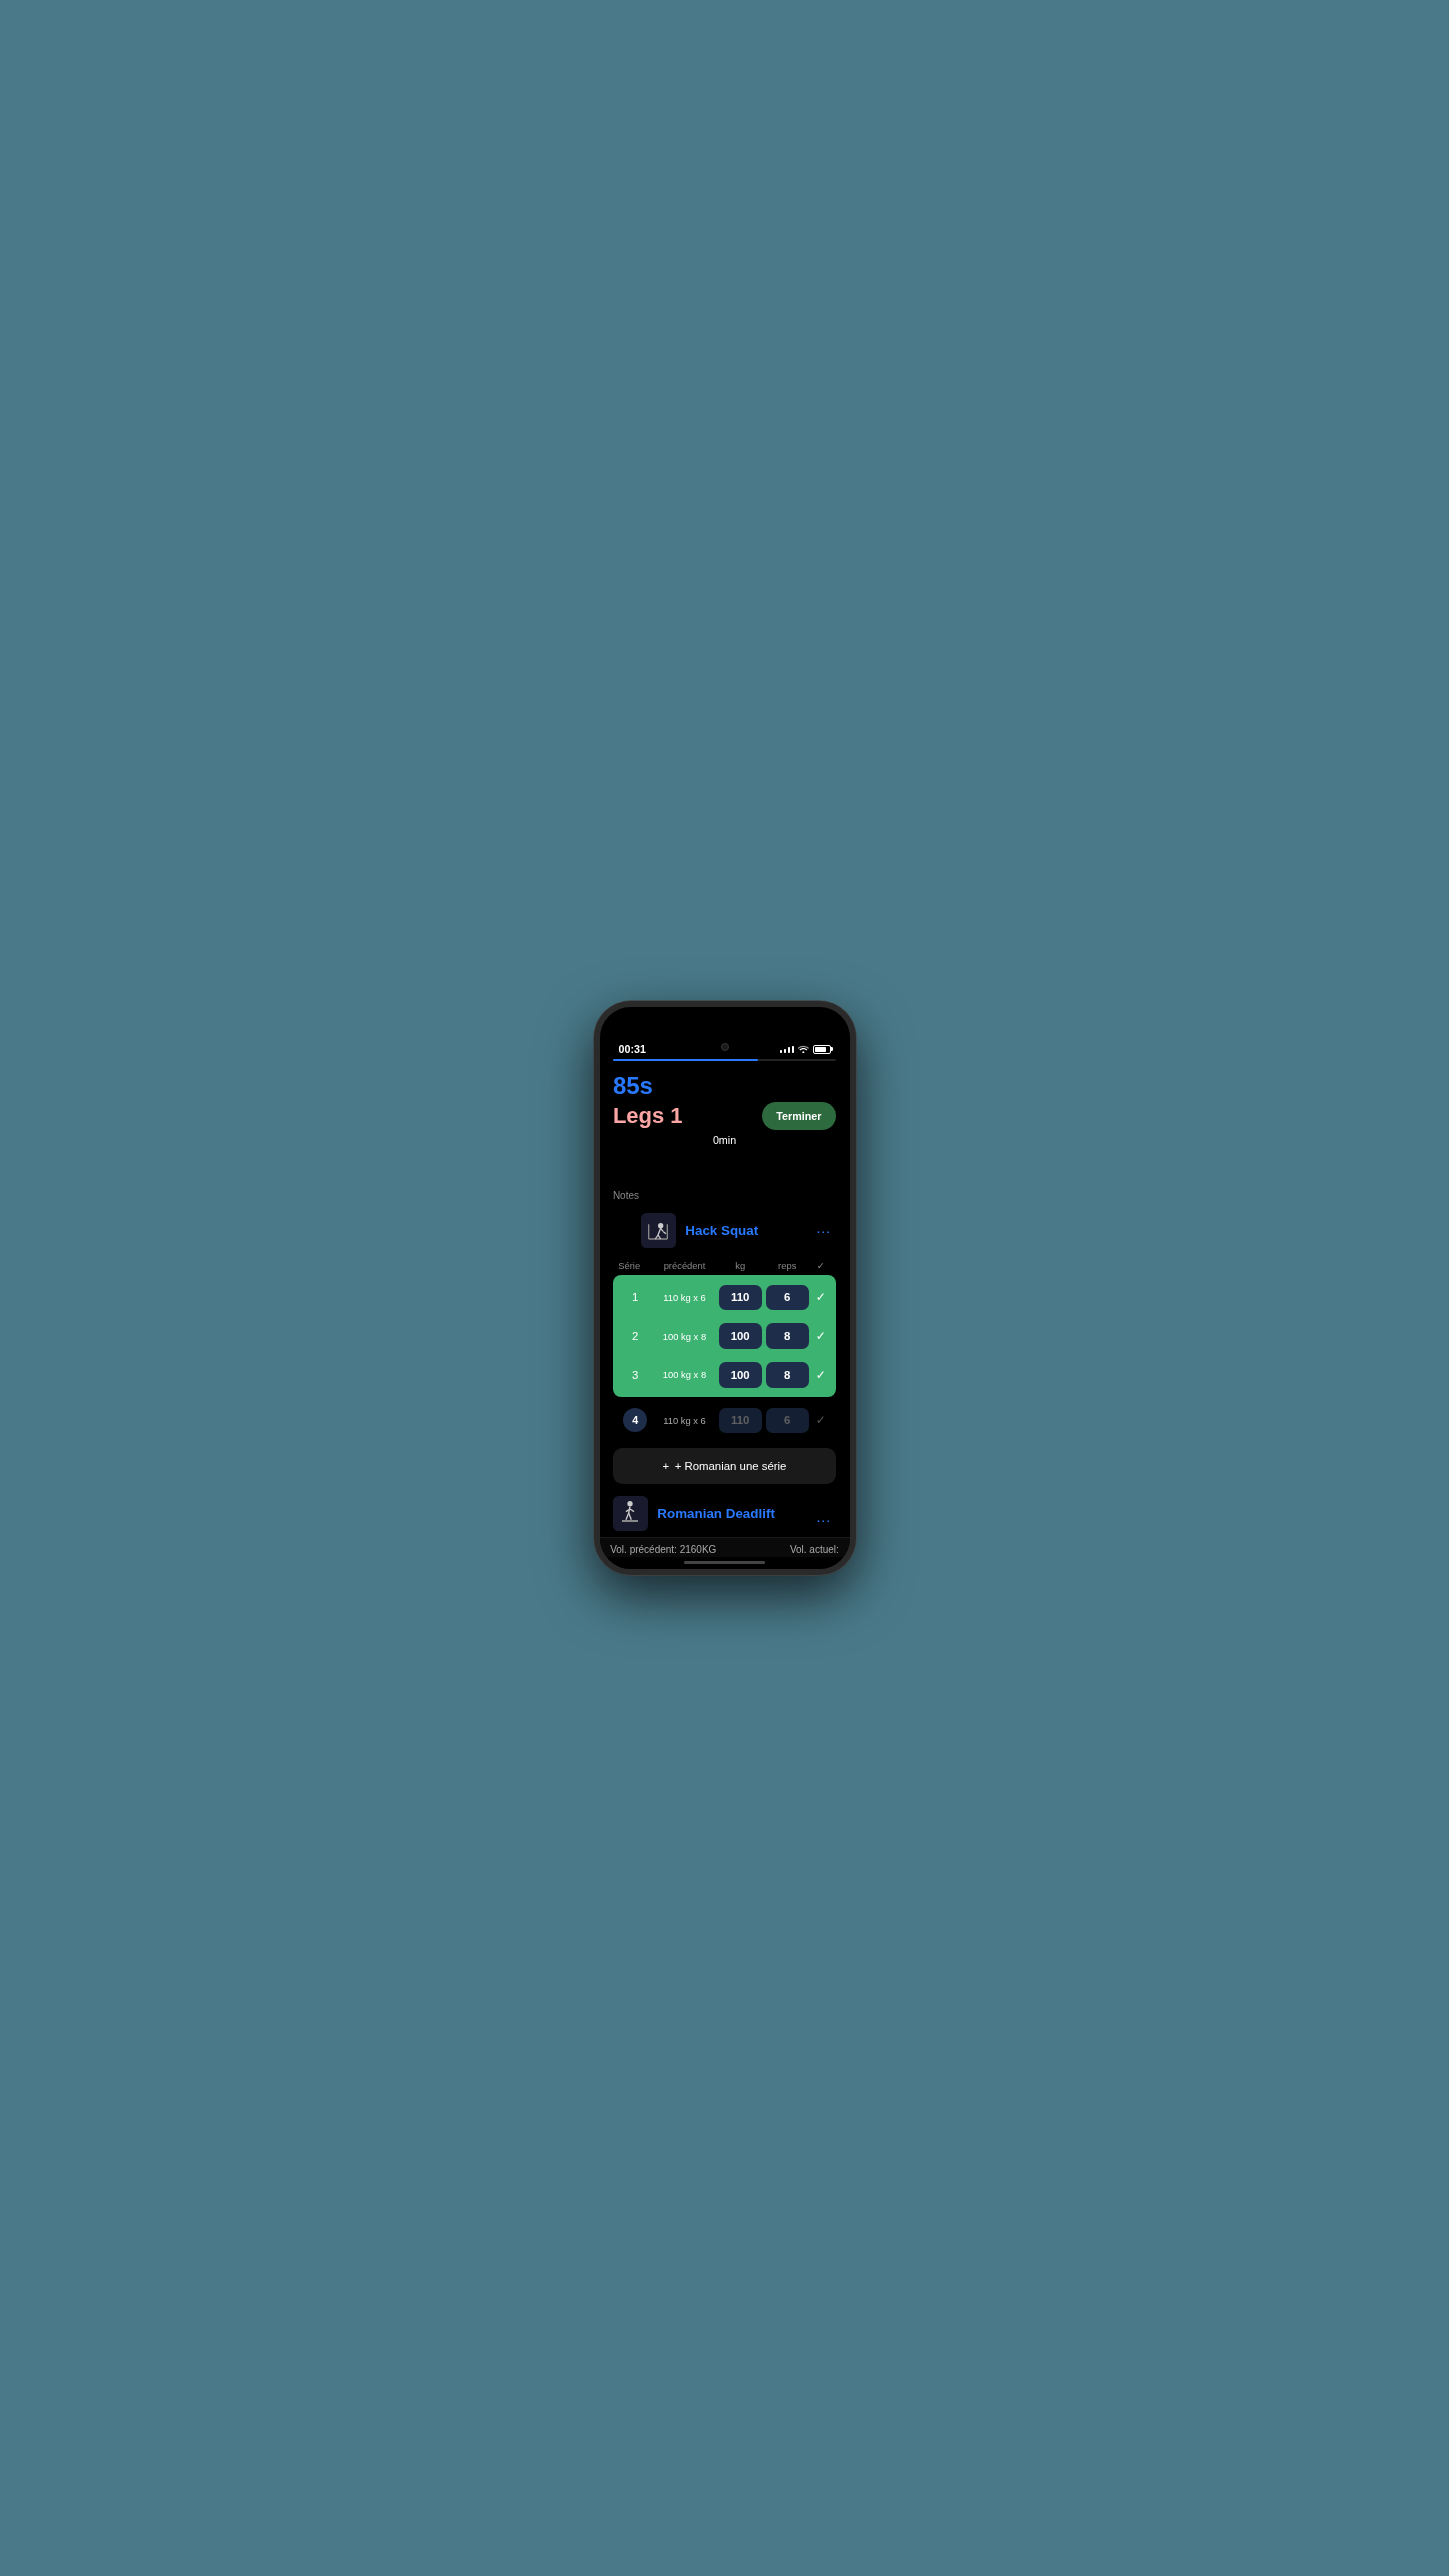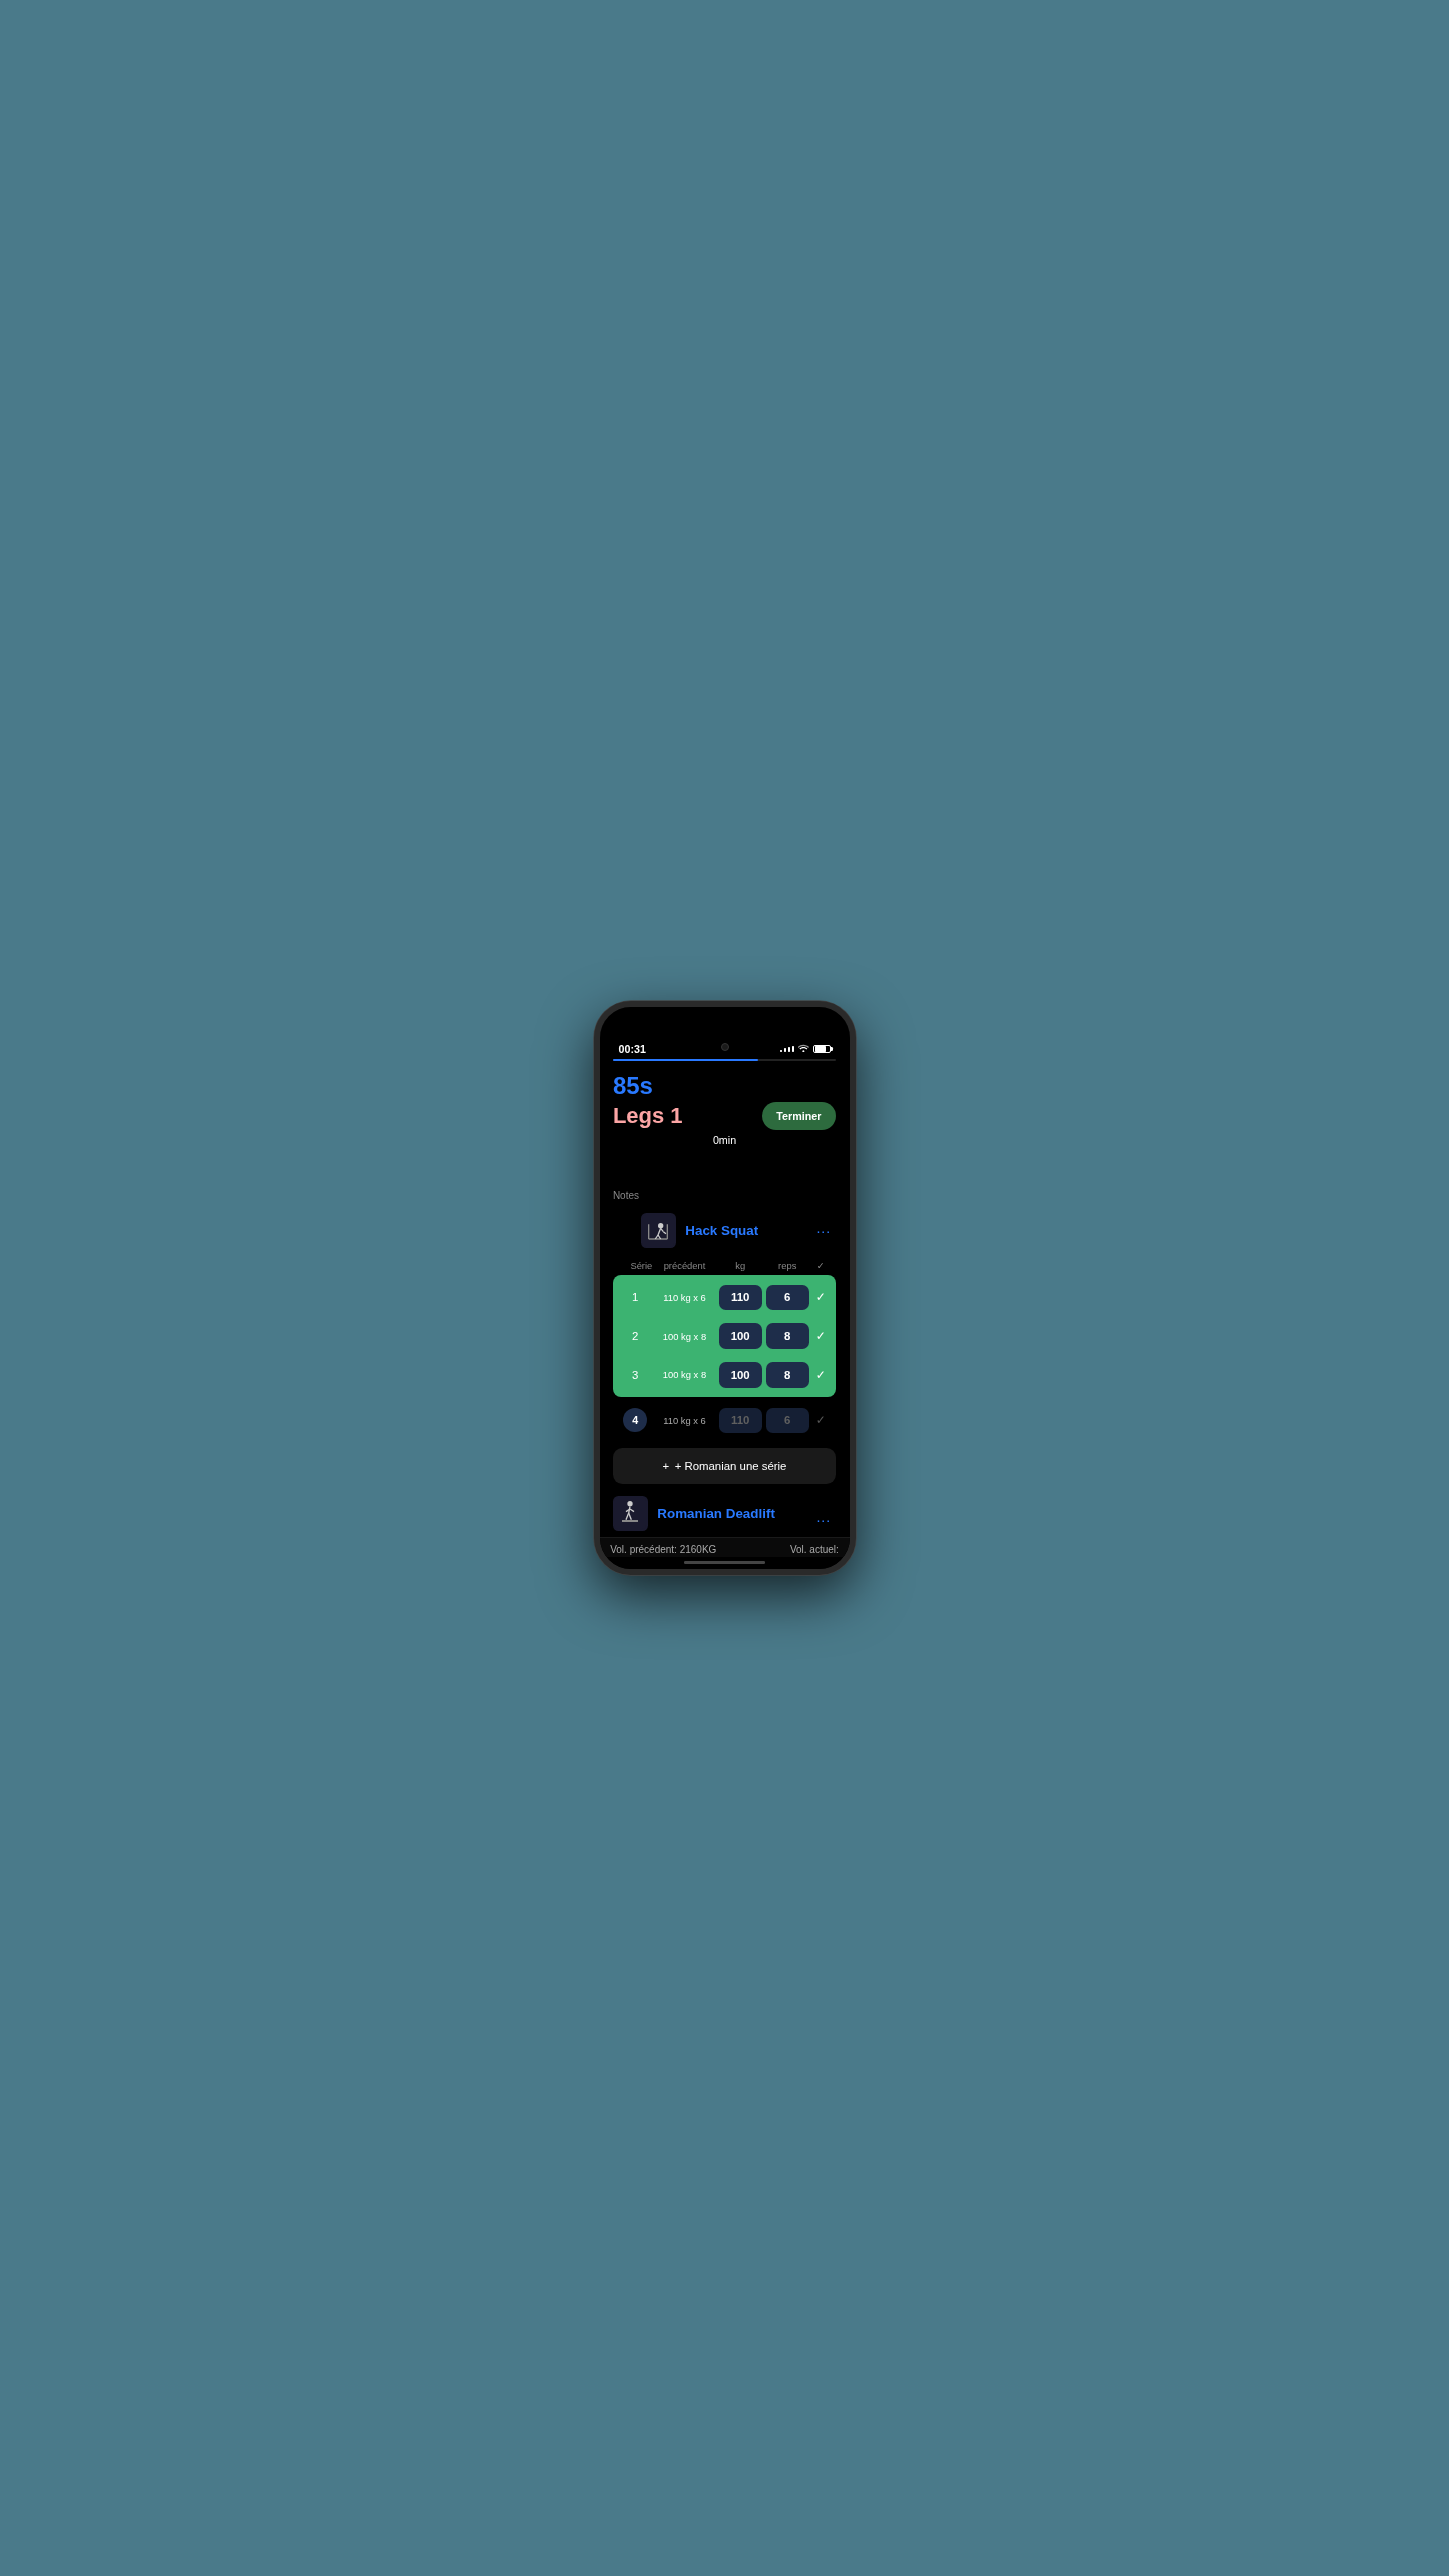--- a/index.html
+++ b/index.html
@@ -58,21 +58,21 @@
       border-radius: 31px;
       overflow: hidden;
       display: flex;
       flex-direction: column;
     }
 
     
     .status-bar {
       display: flex;
       justify-content: space-between;
-      align-items: center;
+      align-items: flex-end;
       padding: 9.4px 19px 4px;
       position: relative;
       margin-top: 27px;
     }
 
     .status-time {
       color: #fff;
       font-size: 10.7px;
       font-weight: 600;
     }
@@ -269,21 +269,21 @@
 
     .table-header {
       display: grid;
       grid-template-columns: 34px 1fr 47px 47px 20px;
       padding: 4px 5.4px;
       color: #888;
       font-size: 9.4px;
       text-align: center;
     }
 
-    .table-header > :first-child { text-align: right; }
+    .table-header > :first-child { text-align: left; }
     .table-header > :nth-child(2) { text-align: center; }
 
     
     .sets-completed {
       background: #3cb371;
       border-radius: 8px;
       padding: 2.7px 0;
       margin-bottom: 4px;
     }
 

